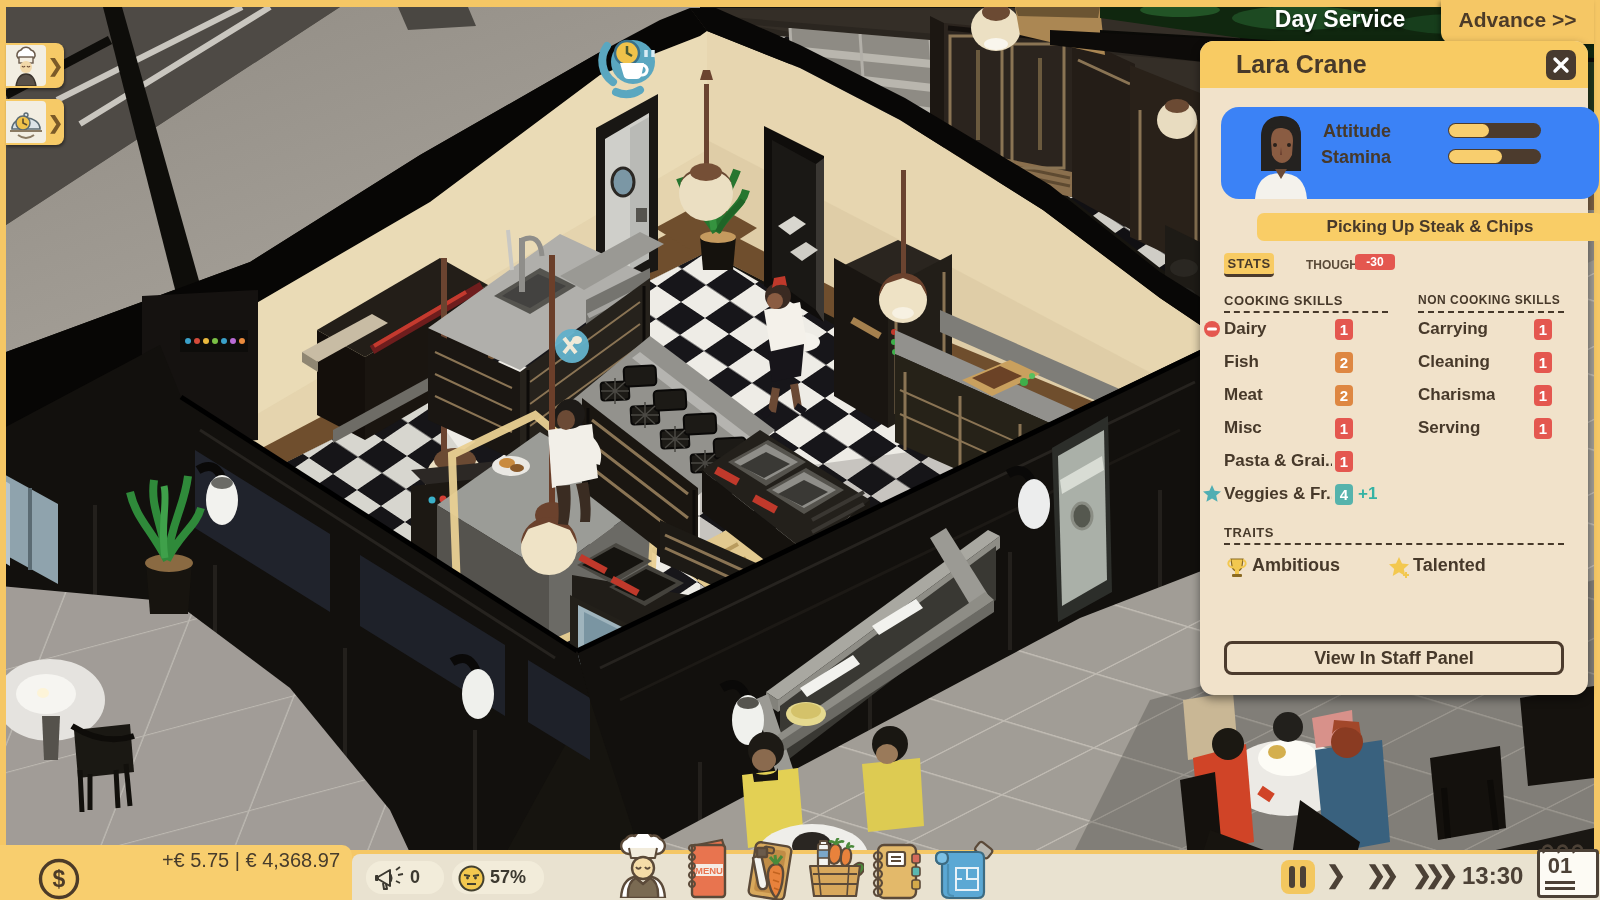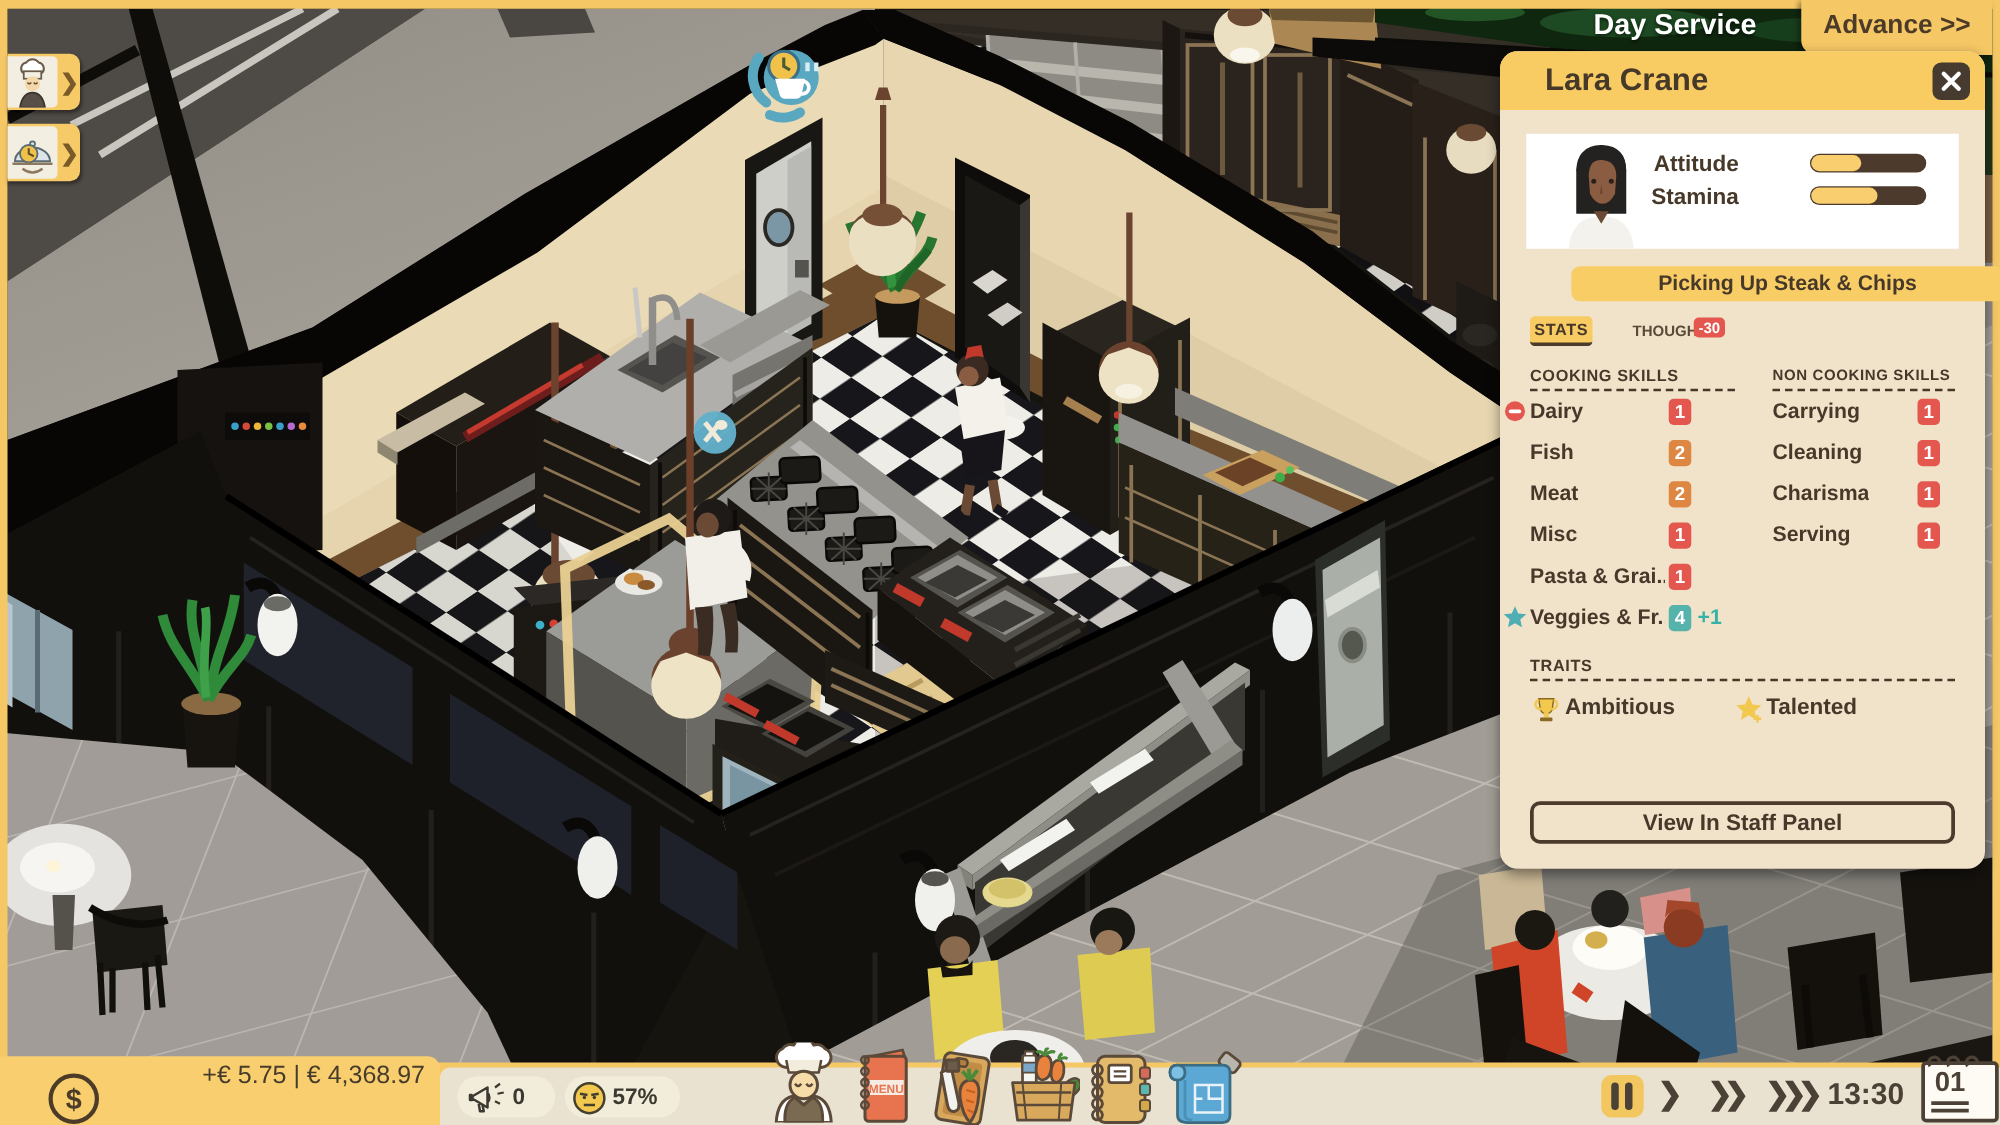--- a/index.html
+++ b/index.html
@@ -739,21 +739,21 @@
 
   <div class="abs" style="left:0;top:0;width:388px;height:47px;background:#F8CB63;border-radius:14px 14px 0 0;">
     <div class="abs" style="left:36px;top:9px;font-size:25px;font-weight:bold;color:#47392a;">Lara Crane</div>
     <div class="abs" style="left:346px;top:9px;width:30px;height:30px;background:#473a2f;border-radius:7px;">
       <svg width="30" height="30" viewBox="0 0 30 30">
             <path d="M9,9 L21,21 M21,9 L9,21" stroke="#fff" stroke-width="3.4" stroke-linecap="round"></path>
           </svg>
     </div>
   </div>
 
-  <div class="abs" style="left:21px;top:66px;width:346px;height:92px;background:#ffffff;border-radius:0;overflow:hidden;">
+  <div class="abs" style="left:21px;top:66px;width:346px;height:92px;background:#3b82f6;border-radius:18px;overflow:hidden;padding-left:32px;">
     <svg class="abs" style="left:28px;top:4px" width="64" height="88" viewBox="0 0 64 88">
       <path d="M12,26 q0,-20 20,-20 q20,0 20,20 l0,34 -40,0 z" fill="#242220"></path>
       <path d="M22,30 q0,-14 11,-13 q11,1 11,13 l-1,14 q-4,8 -10,8 q-6,0 -10,-8 z" fill="#8a5c42"></path>
       <path d="M12,26 q2,-22 21,-21 q19,1 19,21 l-6,-8 -26,-2 z" fill="#242220"></path>
       <path d="M6,88 q2,-26 26,-26 q24,0 26,26 z" fill="#f4f2ec"></path>
       <path d="M26,58 l6,10 6,-10 z" fill="#6b4a35"></path>
       <circle cx="26" cy="34" r="2" fill="#2a211b"></circle>
           <circle cx="40" cy="34" r="2" fill="#2a211b"></circle>
       <path d="M32,36 l-1,8 2,0 z" fill="#6b4030"></path>
     </svg>
@@ -769,21 +769,21 @@
 
   <div class="abs" style="left:21px;top:172px;width:346px;height:28px;background:#F9CD66;border-radius:7px;margin-left:36px;">
     <div class="abs" style="left:0;top:4px;width:346px;text-align:center;font-size:17px;font-weight:bold;color:#47392a;">Picking Up Steak &amp; Chips</div>
   </div>
 
   <div class="abs" style="left:24px;top:212px;width:50px;height:21px;background:#F8CB63;border-radius:4px;border-bottom:3px solid #4c3b2d;">
     <div class="abs" style="left:0;top:3px;width:50px;text-align:center;font-size:13px;font-weight:bold;color:#47392a;letter-spacing:.5px;">STATS</div>
   </div>
 
   <div class="abs" style="left:86px;top:217px;font-size:12px;font-weight:bold;color:#5a4a38;margin-left:20px;">THOUGHTS</div>
-  <div class="abs" style="left:155px;top:213px;width:25px;height:16px;background:#E4574F;border-radius:4px;color:#fff;font-size:12px;font-weight:bold;text-align:center;line-height:16px;">-30</div>
+  <div class="abs" style="left:155px;top:213px;width:40px;height:16px;background:#E4574F;border-radius:4px;color:#fff;font-size:12px;font-weight:bold;text-align:center;line-height:16px;">-30</div>
 
   <div class="abs" style="left:24px;top:252px;font-size:13px;font-weight:bold;color:#47392a;letter-spacing:.5px;">COOKING SKILLS</div>
   <div class="abs" style="left:24px;top:270px;width:164px;border-top:2px dashed #47392a;"></div>
   <div class="abs" style="left:218px;top:252px;font-size:12px;font-weight:bold;color:#47392a;letter-spacing:.5px;">NON COOKING SKILLS</div>
   <div class="abs" style="left:218px;top:270px;width:146px;border-top:2px dashed #47392a;"></div>
 
   <div class="abs skr" style="left:24px;top:278px;width:164px;">
     <svg class="abs" style="left:-21px;top:1px" width="18" height="18" viewBox="0 0 18 18">
           <circle cx="9" cy="9" r="8" fill="#E4574F"></circle>
           <rect x="4" y="7.5" width="10" height="3" rx="1.5" fill="#fff"></rect>

